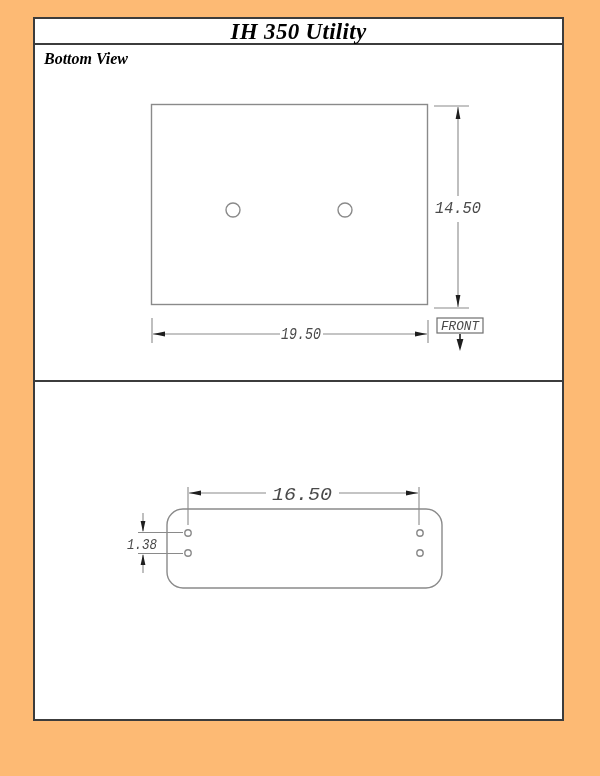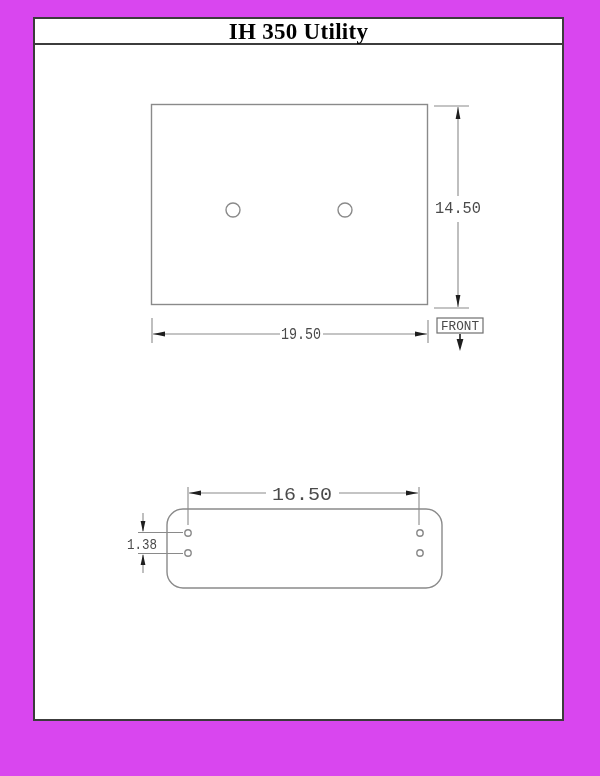--- a/index.html
+++ b/index.html
@@ -1,19 +1,19 @@
 <!DOCTYPE html>
 <html><head>
 <meta charset="utf-8">
 <style>
   html,body { margin:0; padding:0; background:#ffffff; }
   body { width:600px; height:776px; position:relative; overflow:hidden;
          font-family:"Liberation Serif", serif; }
 
-  .stage { position:absolute; left:0; top:0; width:600px; height:776px; background:#d946ef; }
+  .stage { position:absolute; left:0; top:0; width:600px; height:776px; background:#fdba74;font-style:italic; }
 
   .frame { position:absolute; left:33px; top:17px; width:531px; height:704px;
            border:2px solid #3c3c3c; box-sizing:border-box; background:#ffffff; }
 
   .title-bar { height:24px; border-bottom:2px solid #3c3c3c;
                display:flex; align-items:center; justify-content:center; }
   .page-title { font-weight:bold; font-size:23px; color:#000000; letter-spacing:0.3px;
                 font-family:"Liberation Serif", serif; line-height:1; padding-top:1px; }
 
   .view-section { position:relative; box-sizing:border-box; }
@@ -36,20 +36,23 @@
 <body>
 
 <div class="stage">
 
   <div class="frame">
 
     <div class="title-bar">
       <div class="page-title">IH 350 Utility</div>
     </div>
 
+    <div class="view-section section-bottom">
+      <div class="section-label">Bottom View</div>
+    </div>
 
 
   </div>
 
   <svg class="drawing-overlay" viewBox="0 0 600 776">
 
     <g>
 
       <rect class="pline" x="151.5" y="104.5" width="276" height="200"></rect>
 

